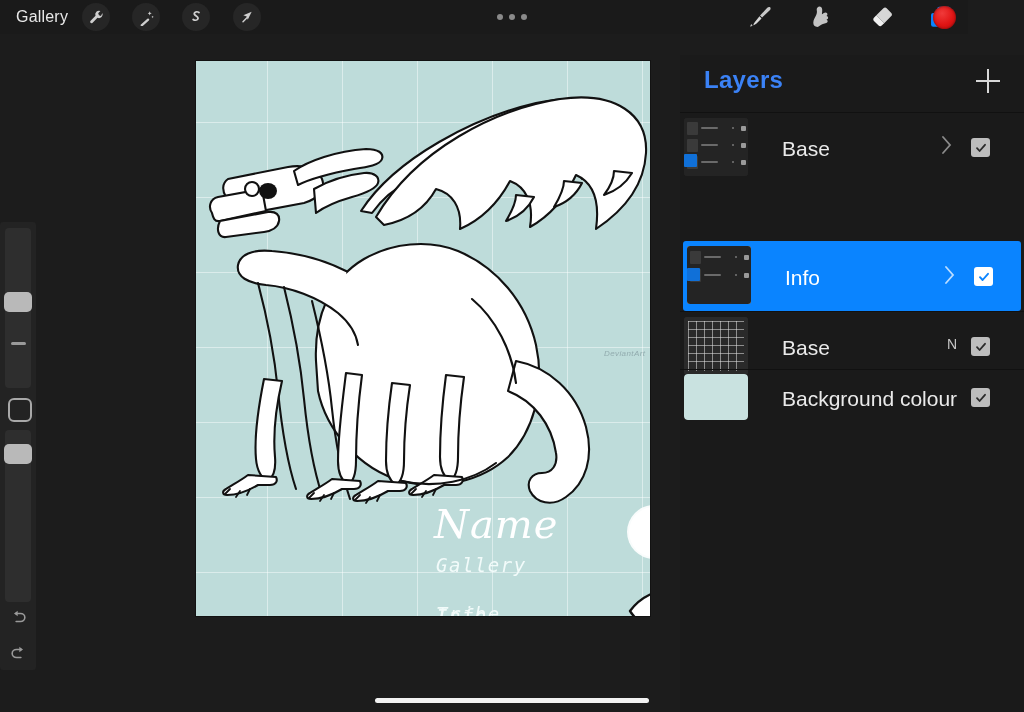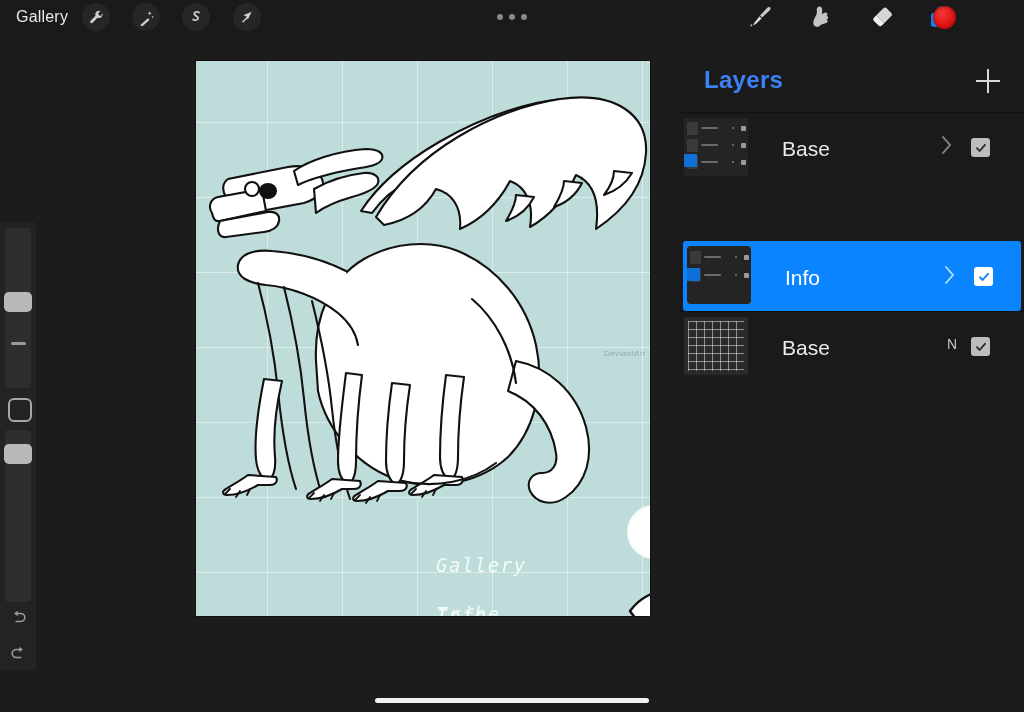--- a/index.html
+++ b/index.html
@@ -254,20 +254,21 @@
                  C356 446 340 442 334 430 C330 420 336 412 346 412
                  C356 412 362 404 360 392 C356 364 338 340 312 330 Z"></path>
 
         <path d="M276 238 C300 258 316 290 320 322" fill="none"></path>
         <path d="M206 420 C240 428 276 420 300 402" fill="none"></path>
       </g>
     </svg>
 
     <div class="watermark">DeviantArt</div>
 
+    <div class="txt-name">Name</div>
     <div class="txt-line" style="top:495px;">Gallery</div>
     <div class="txt-line" style="top:520px;margin-top:24px;">Tribe</div>
     <div class="txt-line" style="top:546px;">Info</div>
 
     <div>
       <div class="swatch" style="left:433px;top:446px;width:50px;height:50px;background:#ffffff;"></div>
 
     </div>
 
     <svg style="position:absolute;left:430px;top:518px;" width="186" height="62" viewBox="0 0 186 62">
@@ -367,16 +368,27 @@
       </div>
       <div class="row-label">Base</div>
       <div class="blend" style="left:267px;">N</div>
       <div class="cbox">
         <svg width="12" height="12" viewBox="0 0 12 12" aria-hidden="true">
           <path d="M2 6.2 L4.6 9 L10 2.8" fill="none" stroke="#2b2b2b" stroke-width="1.8" stroke-linecap="round" stroke-linejoin="round"></path>
         </svg>
       </div>
     </div>
 
+    <div class="row" style="top:314px;height:54px;">
+      <div class="thumb" style="top:4px;height:46px;">
+        <div class="bg-thumb" style="background:#c9e2e0;"></div>
+      </div>
+      <div class="row-label" style="top:17px;">Background colour</div>
+      <div class="cbox" style="top:18px;">
+        <svg width="12" height="12" viewBox="0 0 12 12" aria-hidden="true">
+          <path d="M2 6.2 L4.6 9 L10 2.8" fill="none" stroke="#2b2b2b" stroke-width="1.8" stroke-linecap="round" stroke-linejoin="round"></path>
+        </svg>
+      </div>
+    </div>
   </div>
 
   <div class="home-bar"></div>
 </div>
 
 </body></html>

